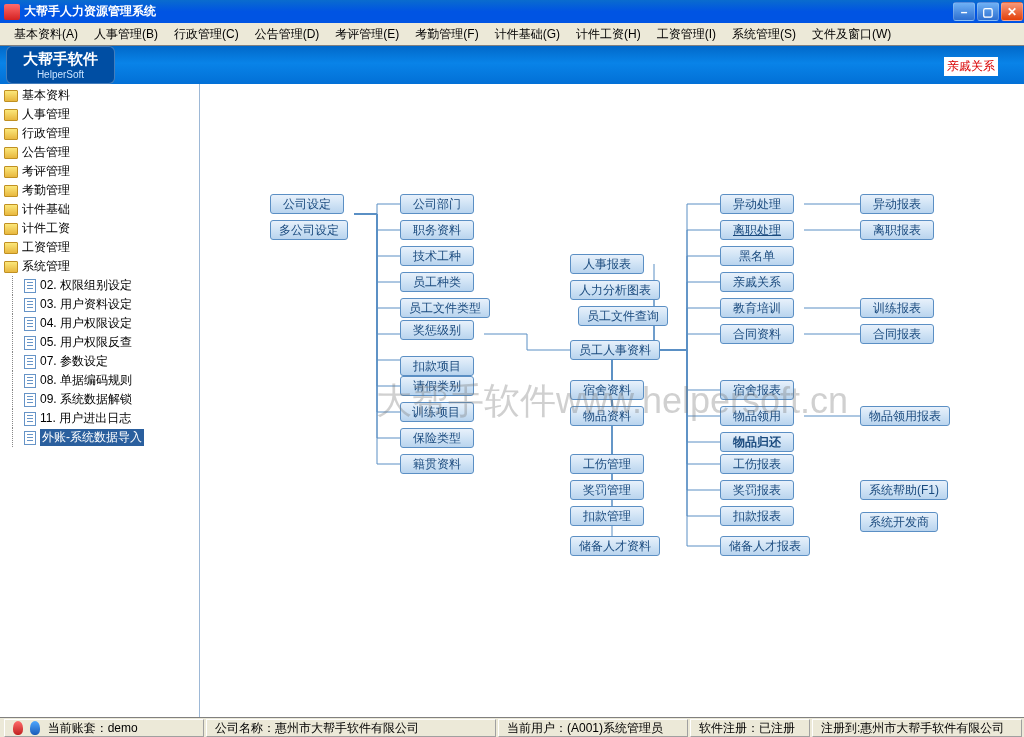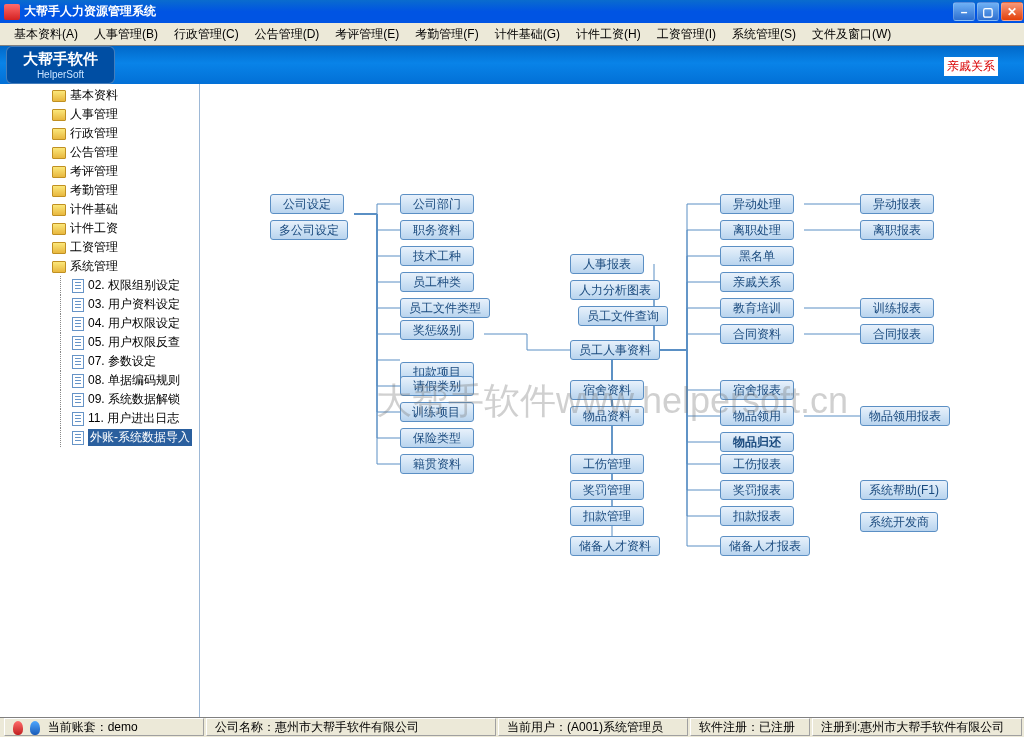--- a/index.html
+++ b/index.html
@@ -83,21 +83,20 @@
   border-right: 1px solid #9db8d6;
   overflow: auto;
   padding: 2px 4px;
 }
 .tree-item, .tree-sub {
   display: flex;
   align-items: center;
   padding: 1px 0;
   white-space: nowrap;
   cursor: default;
-  margin-left: 48px;
 }
 .tree-item .folder-icon {
   width: 14px; height: 12px;
   background: linear-gradient(#fbe77a,#e8b73e);
   border: 1px solid #c09022;
   border-radius: 1px;
   margin-right: 4px;
 }
 .tree-sub {
   padding-left: 20px;
@@ -162,21 +161,21 @@
   color: rgba(120,120,120,0.35);
   pointer-events: none;
   white-space: nowrap;
   font-family: SimHei, sans-serif;
 }
 .statusbar {
   height: 20px;
   background: #ece9d8;
   border-top: 1px solid #808080;
   display: flex;
-  align-items: flex-start;
+  align-items: center;
   font-size: 12px;
 }
 .statusbar .cell {
   border: 1px solid #a0a0a0;
   border-top-color: #fff;
   border-left-color: #fff;
   padding: 1px 8px;
   margin-right: 2px;
   height: 18px;
   line-height: 14px;
@@ -348,37 +347,37 @@
       </svg>
     <div id="nodes">
         <div class="node" style="left: 70px; top: 110px;">公司设定</div>
         <div class="node" style="left: 70px; top: 136px;">多公司设定</div>
         <div class="node" style="left: 200px; top: 110px;">公司部门</div>
         <div class="node" style="left: 200px; top: 136px;">职务资料</div>
         <div class="node" style="left: 200px; top: 162px;">技术工种</div>
         <div class="node" style="left: 200px; top: 188px;">员工种类</div>
         <div class="node" style="left: 200px; top: 214px;">员工文件类型</div>
         <div class="node" style="left: 200px; top: 224px; margin-top: 12px;">奖惩级别</div>
-        <div class="node" style="left: 200px; top: 278px;">扣款项目</div>
+        <div class="node" style="left: 200px; top: 272px;">扣款项目</div>
         <div class="node" style="left: 200px; top: 292px;">请假类别</div>
         <div class="node" style="left: 200px; top: 318px; padding-left: 6px;">训练项目</div>
         <div class="node" style="left: 200px; top: 344px; text-align: center;">保险类型</div>
         <div class="node" style="left: 200px; top: 370px;">籍贯资料</div>
         <div class="node" style="left: 370px; top: 170px;">人事报表</div>
         <div class="node" style="left: 370px; top: 196px;">人力分析图表</div>
         <div class="node" style="left: 370px; top: 222px; margin-left: 8px;">员工文件查询</div>
         <div class="node" style="left: 370px; top: 256px;">员工人事资料</div>
         <div class="node" style="left: 370px; top: 296px;">宿舍资料</div>
         <div class="node" style="left: 370px; top: 322px;">物品资料</div>
         <div class="node" style="left: 370px; top: 370px;">工伤管理</div>
         <div class="node" style="left: 370px; top: 396px;">奖罚管理</div>
         <div class="node" style="left: 370px; top: 422px;">扣款管理</div>
         <div class="node" style="left: 370px; top: 452px;">储备人才资料</div>
         <div class="node" style="left: 520px; top: 110px;">异动处理</div>
-        <div class="node" style="left: 520px; top: 136px;">离职处理</div>
+        <div class="node" style="left: 520px; top: 136px; text-decoration: underline;">离职处理</div>
         <div class="node" style="left: 520px; top: 162px;">黑名单</div>
         <div class="node" style="left: 520px; top: 188px;">亲戚关系</div>
         <div class="node" style="left: 520px; top: 214px;">教育培训</div>
         <div class="node" style="left: 520px; top: 240px;">合同资料</div>
         <div class="node" style="left: 520px; top: 296px;">宿舍报表</div>
         <div class="node" style="left: 520px; top: 322px;">物品领用</div>
         <div class="node" style="left: 520px; top: 348px; font-weight: bold;">物品归还</div>
         <div class="node" style="left: 520px; top: 370px;">工伤报表</div>
         <div class="node" style="left: 520px; top: 396px;">奖罚报表</div>
         <div class="node" style="left: 520px; top: 422px;">扣款报表</div>

